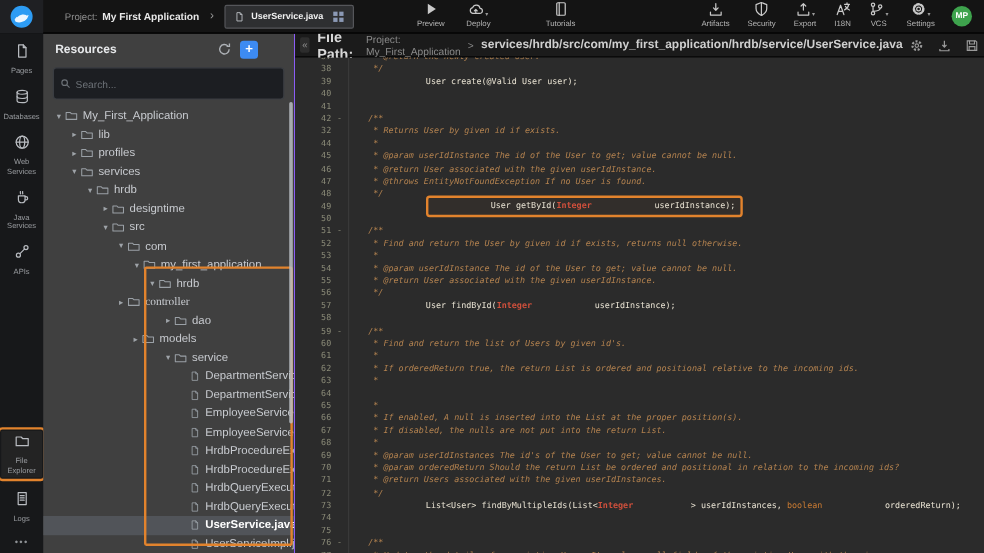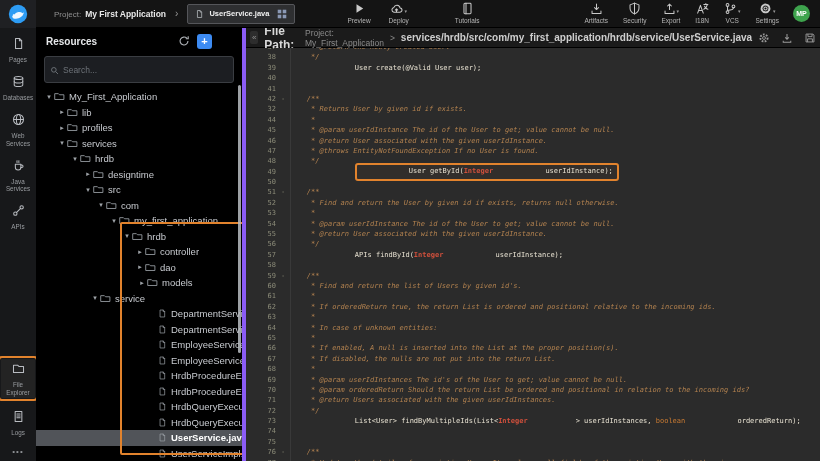--- a/index.html
+++ b/index.html
@@ -41,21 +41,21 @@
     align-items:center; padding:8px 0 5px; gap:11px; flex:none; }
   .nav-item { display:flex; flex-direction:column; align-items:center; gap:2px;
     color:#b9bcc1; cursor:pointer; width:34px; }
   .nav-item .nlbl { font-size:6.3px; color:#9a9da1; text-align:center; line-height:1.15; }
   .nav-item.annotated { outline:2px solid #e2832d; outline-offset:1px; background:#232323;
     padding:2px 0; border-radius:1px; }
   .leftnav .spacer { flex:1; }
   .nav-item .dots { font-size:8px; color:#8f9296; letter-spacing:1px; }
 
   
-  .resources { width:210px; background:#000000; border-right:4px solid #8b5cf6;
+  .resources { width:210px; background:#404040; border-right:1px solid #8b5cf6;
     position:relative; flex:none; overflow:hidden; }
   .res-header { height:26px; display:flex; align-items:center; padding:0 10px; }
   .res-title { font-size:10px; font-weight:bold; color:#e6e8ea; }
   .res-actions { margin-left:auto; margin-right:20px; display:flex; align-items:center; gap:7px; }
   .icon-btn { color:#aeb2b7; display:flex; cursor:pointer; }
   .plus-btn { width:15px; height:15px; background:#3d8bf2; color:#fff; border-radius:3px;
     font-size:11px; line-height:14px; text-align:center; font-weight:bold; cursor:pointer; }
   .res-search { margin:2px 8px 6px; height:27px; background:#1c1e22; border:1px solid #3a3d42;
     border-radius:3px; display:flex; align-items:center; padding:0 5px; gap:4px; }
   .res-search svg { flex:none; color:#6d7278; }
@@ -403,48 +403,48 @@
           </div>
           <div class="trow" style="padding-left: 86px;">
             <span class="tcaret">▾</span>
             <span class="tic">
               <svg width="11" height="11" viewBox="0 0 14 14" fill="none" stroke="currentColor" stroke-width="1.1" stroke-linecap="round" stroke-linejoin="round">
                 <path d="M1.4 3.4h4.2l1.4 1.4h5.6v6H1.4z"></path>
               </svg>
             </span>
             <span>hrdb</span>
           </div>
+          <div class="trow" style="padding-left: 60px; font-family: Liberation Serif, serif;">
+            <span class="tcaret">▸</span>
+            <span class="tic">
+              <svg width="11" height="11" viewBox="0 0 14 14" fill="none" stroke="currentColor" stroke-width="1.1" stroke-linecap="round" stroke-linejoin="round">
+                <path d="M1.4 3.4h4.2l1.4 1.4h5.6v6H1.4z"></path>
+              </svg>
+            </span>
+            <span>controller</span>
+          </div>
           <div class="trow" style="padding-left: 99px;">
             <span class="tcaret">▸</span>
             <span class="tic">
               <svg width="11" height="11" viewBox="0 0 14 14" fill="none" stroke="currentColor" stroke-width="1.1" stroke-linecap="round" stroke-linejoin="round">
                 <path d="M1.4 3.4h4.2l1.4 1.4h5.6v6H1.4z"></path>
               </svg>
             </span>
-            <span>controller</span>
+            <span>dao</span>
+          </div>
+          <div class="trow" style="padding-left: 72px;">
+            <span class="tcaret">▸</span>
+            <span class="tic">
+              <svg width="11" height="11" viewBox="0 0 14 14" fill="none" stroke="currentColor" stroke-width="1.1" stroke-linecap="round" stroke-linejoin="round">
+                <path d="M1.4 3.4h4.2l1.4 1.4h5.6v6H1.4z"></path>
+              </svg>
+            </span>
+            <span>models</span>
           </div>
           <div class="trow" style="padding-left: 99px;">
-            <span class="tcaret">▸</span>
-            <span class="tic">
-              <svg width="11" height="11" viewBox="0 0 14 14" fill="none" stroke="currentColor" stroke-width="1.1" stroke-linecap="round" stroke-linejoin="round">
-                <path d="M1.4 3.4h4.2l1.4 1.4h5.6v6H1.4z"></path>
-              </svg>
-            </span>
-            <span>dao</span>
-          </div>
-          <div class="trow" style="padding-left: 101px;">
-            <span class="tcaret">▸</span>
-            <span class="tic">
-              <svg width="11" height="11" viewBox="0 0 14 14" fill="none" stroke="currentColor" stroke-width="1.1" stroke-linecap="round" stroke-linejoin="round">
-                <path d="M1.4 3.4h4.2l1.4 1.4h5.6v6H1.4z"></path>
-              </svg>
-            </span>
-            <span>models</span>
-          </div>
-          <div class="trow" style="padding-left: 54px;">
             <span class="tcaret">▾</span>
             <span class="tic">
               <svg width="11" height="11" viewBox="0 0 14 14" fill="none" stroke="currentColor" stroke-width="1.1" stroke-linecap="round" stroke-linejoin="round">
                 <path d="M1.4 3.4h4.2l1.4 1.4h5.6v6H1.4z"></path>
               </svg>
             </span>
             <span>service</span>
           </div>
           <div class="trow" style="padding-left: 112px;">
             <span class="tcaret"></span>
@@ -613,28 +613,28 @@
             <div class="crow"><span class="ln">47</span><span class="fold"></span><span class="c-cmt">     * @throws EntityNotFoundException If no User is found.</span></div>
             <div class="crow"><span class="ln">48</span><span class="fold"></span><span class="c-cmt">     */</span></div>
             <div class="crow"><span class="ln">49</span><span class="fold"></span><span class="c-code">    </span><span class="boxed"><span class="c-code">User getById(</span><span class="c-red">Integer</span><span class="c-code"> userIdInstance);</span></span></div>
             <div class="crow"><span class="ln">50</span><span class="fold"></span></div>
             <div class="crow"><span class="ln">51</span><span class="fold">-</span><span class="c-cmt">    /**</span></div>
             <div class="crow"><span class="ln">52</span><span class="fold"></span><span class="c-cmt">     * Find and return the User by given id if exists, returns null otherwise.</span></div>
             <div class="crow"><span class="ln">53</span><span class="fold"></span><span class="c-cmt">     *</span></div>
             <div class="crow"><span class="ln">54</span><span class="fold"></span><span class="c-cmt">     * @param userIdInstance The id of the User to get; value cannot be null.</span></div>
             <div class="crow"><span class="ln">55</span><span class="fold"></span><span class="c-cmt">     * @return User associated with the given userIdInstance.</span></div>
             <div class="crow"><span class="ln">56</span><span class="fold"></span><span class="c-cmt">     */</span></div>
-            <div class="crow"><span class="ln">57</span><span class="fold"></span><span class="c-code">    APIs findById(</span><span class="c-red">Integer</span><span class="c-code"> userIdInstance);</span></div>
+            <div class="crow"><span class="ln">57</span><span class="fold"></span><span class="c-code">    User findById(</span><span class="c-red">Integer</span><span class="c-code"> userIdInstance);</span></div>
             <div class="crow"><span class="ln">58</span><span class="fold"></span></div>
             <div class="crow"><span class="ln">59</span><span class="fold">-</span><span class="c-cmt">    /**</span></div>
             <div class="crow"><span class="ln">60</span><span class="fold"></span><span class="c-cmt">     * Find and return the list of Users by given id's.</span></div>
             <div class="crow"><span class="ln">61</span><span class="fold"></span><span class="c-cmt">     *</span></div>
             <div class="crow"><span class="ln">62</span><span class="fold"></span><span class="c-cmt">     * If orderedReturn true, the return List is ordered and positional relative to the incoming ids.</span></div>
             <div class="crow"><span class="ln">63</span><span class="fold"></span><span class="c-cmt">     *</span></div>
-            <div class="crow"><span class="ln">64</span><span class="fold"></span><span class="c-cmt">     * In case of unknown entities:</span></div>
+            <div class="crow"><span class="ln">64</span><span class="fold"></span></div>
             <div class="crow"><span class="ln">65</span><span class="fold"></span><span class="c-cmt">     *</span></div>
             <div class="crow"><span class="ln">66</span><span class="fold"></span><span class="c-cmt">     * If enabled, A null is inserted into the List at the proper position(s).</span></div>
             <div class="crow"><span class="ln">67</span><span class="fold"></span><span class="c-cmt">     * If disabled, the nulls are not put into the return List.</span></div>
             <div class="crow"><span class="ln">68</span><span class="fold"></span><span class="c-cmt">     *</span></div>
             <div class="crow"><span class="ln">69</span><span class="fold"></span><span class="c-cmt">     * @param userIdInstances The id's of the User to get; value cannot be null.</span></div>
             <div class="crow"><span class="ln">70</span><span class="fold"></span><span class="c-cmt">     * @param orderedReturn Should the return List be ordered and positional in relation to the incoming ids?</span></div>
             <div class="crow"><span class="ln">71</span><span class="fold"></span><span class="c-cmt">     * @return Users associated with the given userIdInstances.</span></div>
             <div class="crow"><span class="ln">72</span><span class="fold"></span><span class="c-cmt">     */</span></div>
             <div class="crow"><span class="ln">73</span><span class="fold"></span><span class="c-code">    List&lt;User&gt; findByMultipleIds(List&lt;</span><span class="c-red">Integer</span><span class="c-code">&gt; userIdInstances, </span><span class="c-kw">boolean</span><span class="c-code"> orderedReturn);</span></div>
             <div class="crow"><span class="ln">74</span><span class="fold"></span></div>

